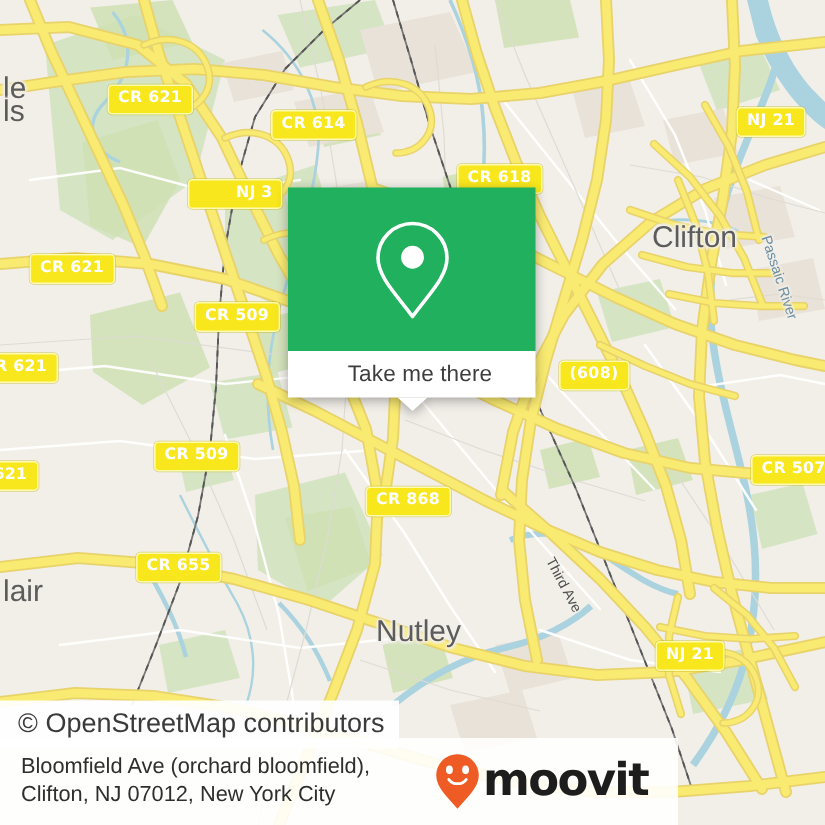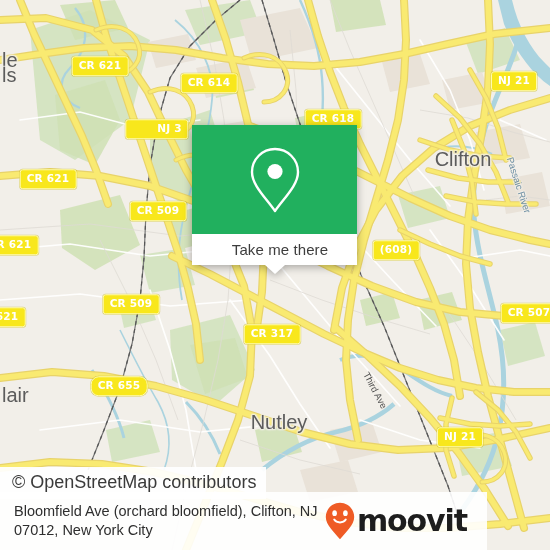--- a/index.html
+++ b/index.html
@@ -134,21 +134,21 @@
     font-family: "Liberation Sans", sans-serif;
     font-size: 18px;
     white-space: nowrap;
   }
 
   
   #footer {
     position: absolute;
     left: 0;
     top: 492px;
-    width: 487px;
+    width: 452px;
     height: 58px;
     background: rgba(255,255,255,0.90);
     display: flex;
     align-items: center;
     justify-content: space-between;
     box-sizing: border-box;
     padding: 0 14px 0 14px;
   }
   #footer-address {
     color: #2e2e2e;
@@ -421,22 +421,22 @@
     <div class="shield" style="left:333px; top:72px;margin-top:47px;">CR 618</div>
     <div class="shield" style="left:514px; top:81px;">NJ 21</div>
     <div class="shield" style="left:157px; top:129px;padding-left:31px;">NJ 3</div>
     <div class="shield" style="left:48px;  top:179px;">CR 621</div>
     <div class="shield" style="left:158px; top:211px;">CR 509</div>
     <div class="shield" style="left:10px;  top:245px;">CR 621</div>
     <div class="shield" style="left:396px; top:250px;">(608)</div>
     <div class="shield" style="left:131px; top:304px;">CR 509</div>
     <div class="shield" style="left:7px;   top:317px;">621</div>
     <div class="shield" style="left:529px; top:313px;">CR 507</div>
-    <div class="shield" style="left:272px; top:334px;">CR 317</div>
-    <div class="shield" style="left:119px; top:386px;border-radius:8px;">CR 655</div>
+    <div class="shield" style="left:272px; top:334px;">CR 868</div>
+    <div class="shield" style="left:119px; top:378px;">CR 655</div>
     <div class="shield" style="left:460px; top:437px;">NJ 21</div>
 
     <div id="popup">
       <div id="popup-green">
         <span id="popup-pin">
           <svg width="56" height="70" viewBox="0 0 56 70" xmlns="http://www.w3.org/2000/svg">
             <path d="M28 4 C15.3 4 5 14.3 5 27 C5 40 18 52 28 66
                      C38 52 51 40 51 27 C51 14.3 40.7 4 28 4 Z" fill="none" stroke="#ffffff" stroke-width="2.4" stroke-linejoin="round"></path>
             <circle cx="28" cy="26.5" r="7.6" fill="#ffffff"></circle>
           </svg>

